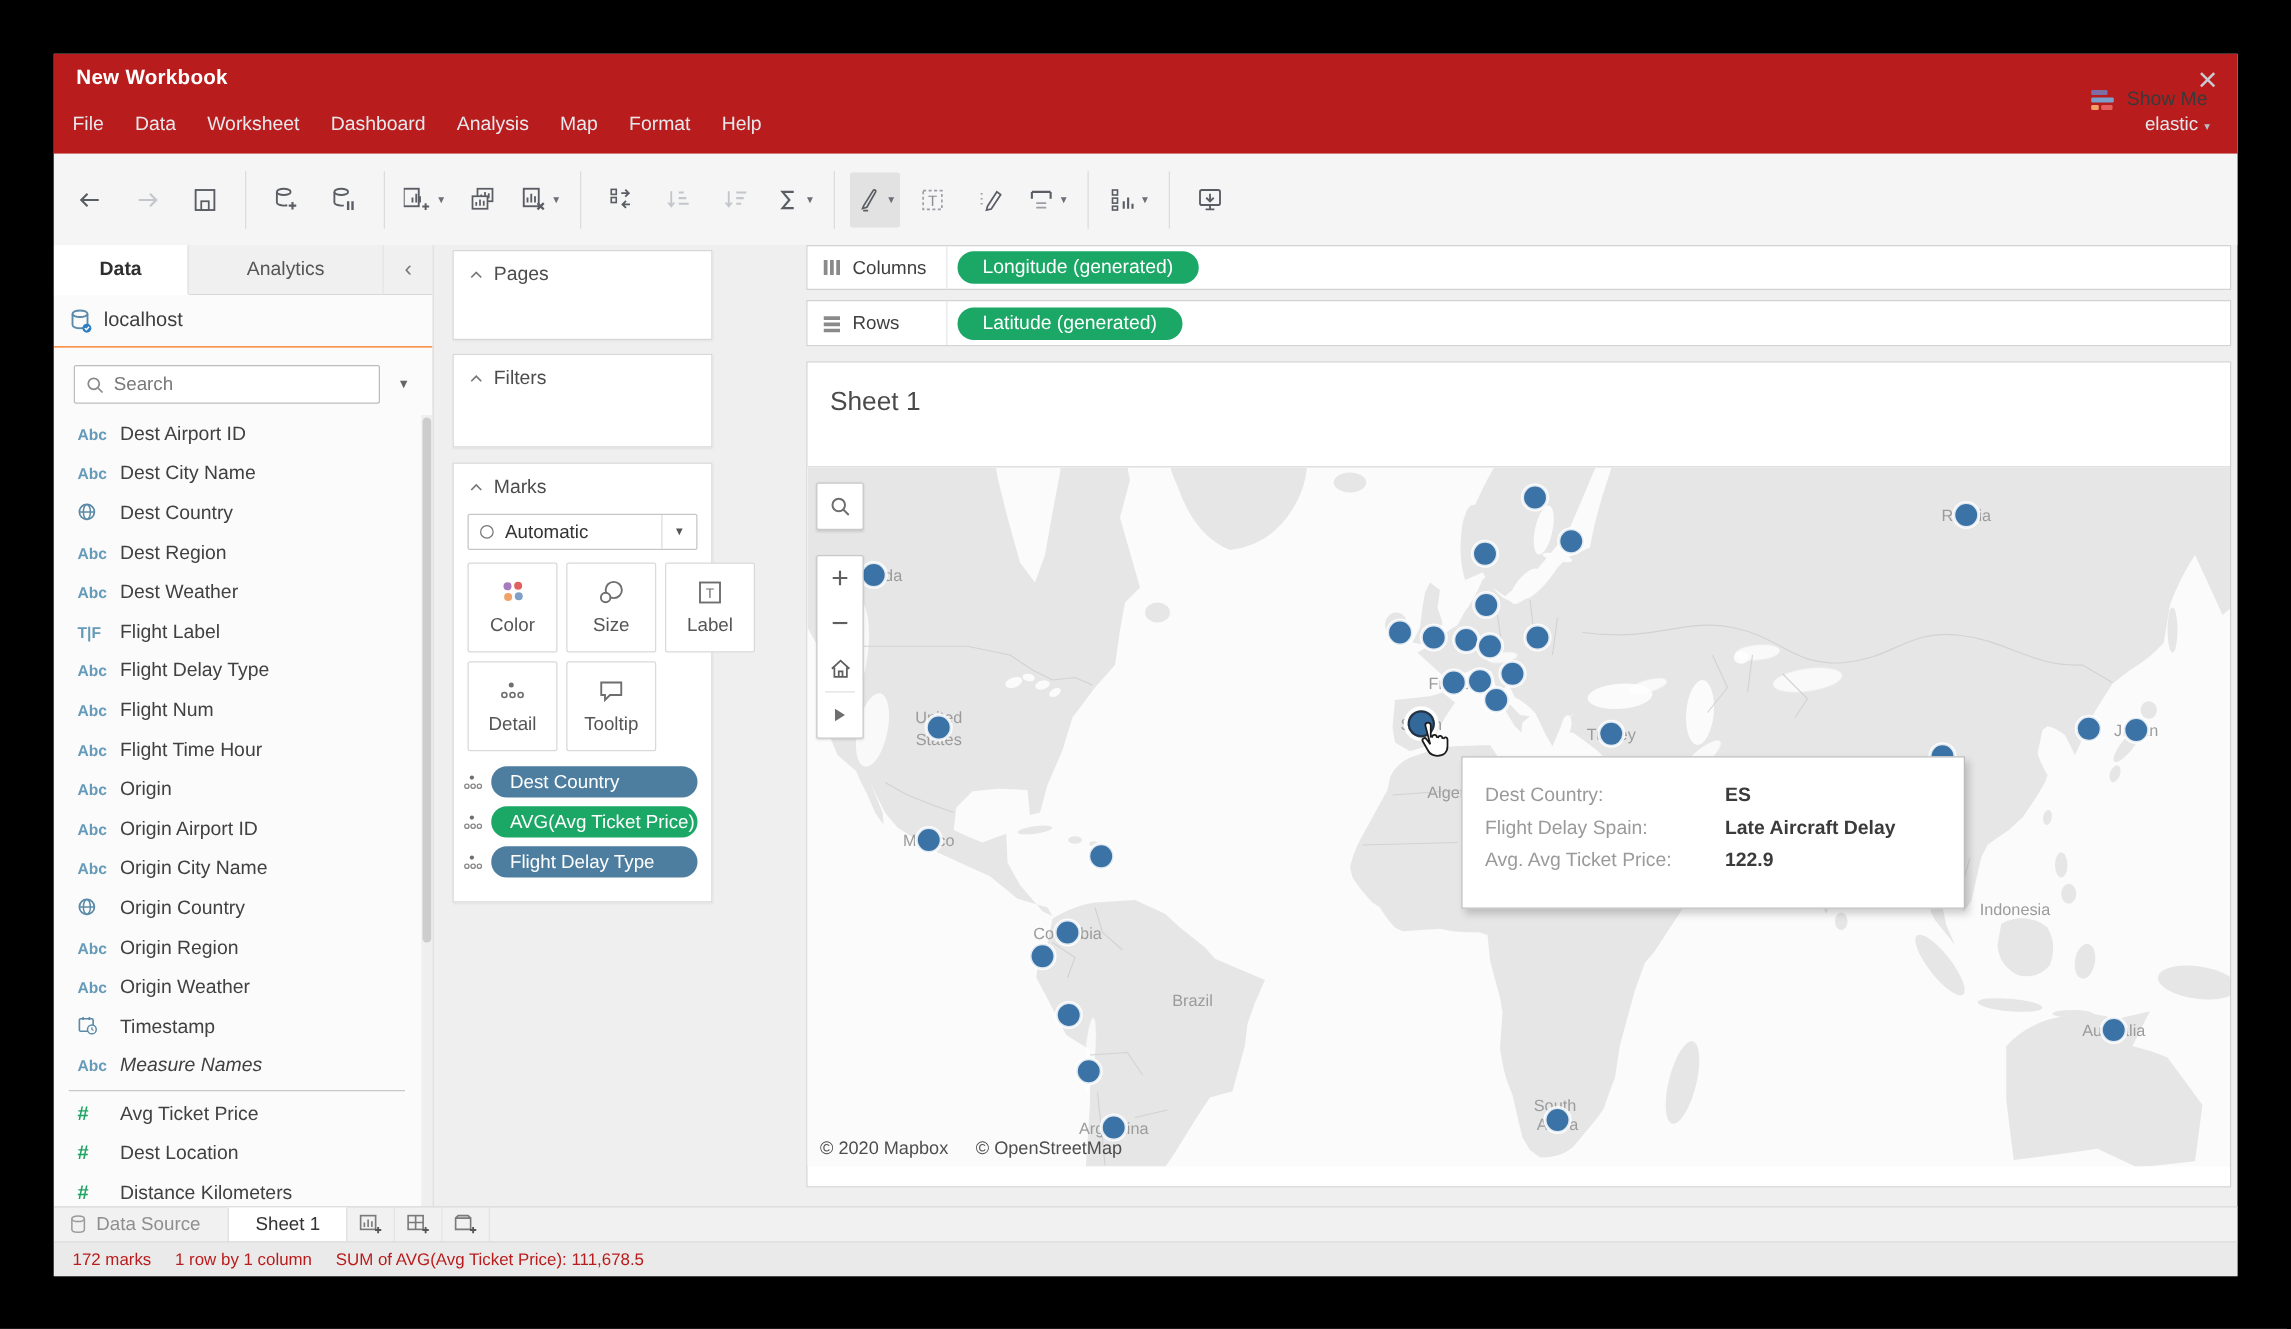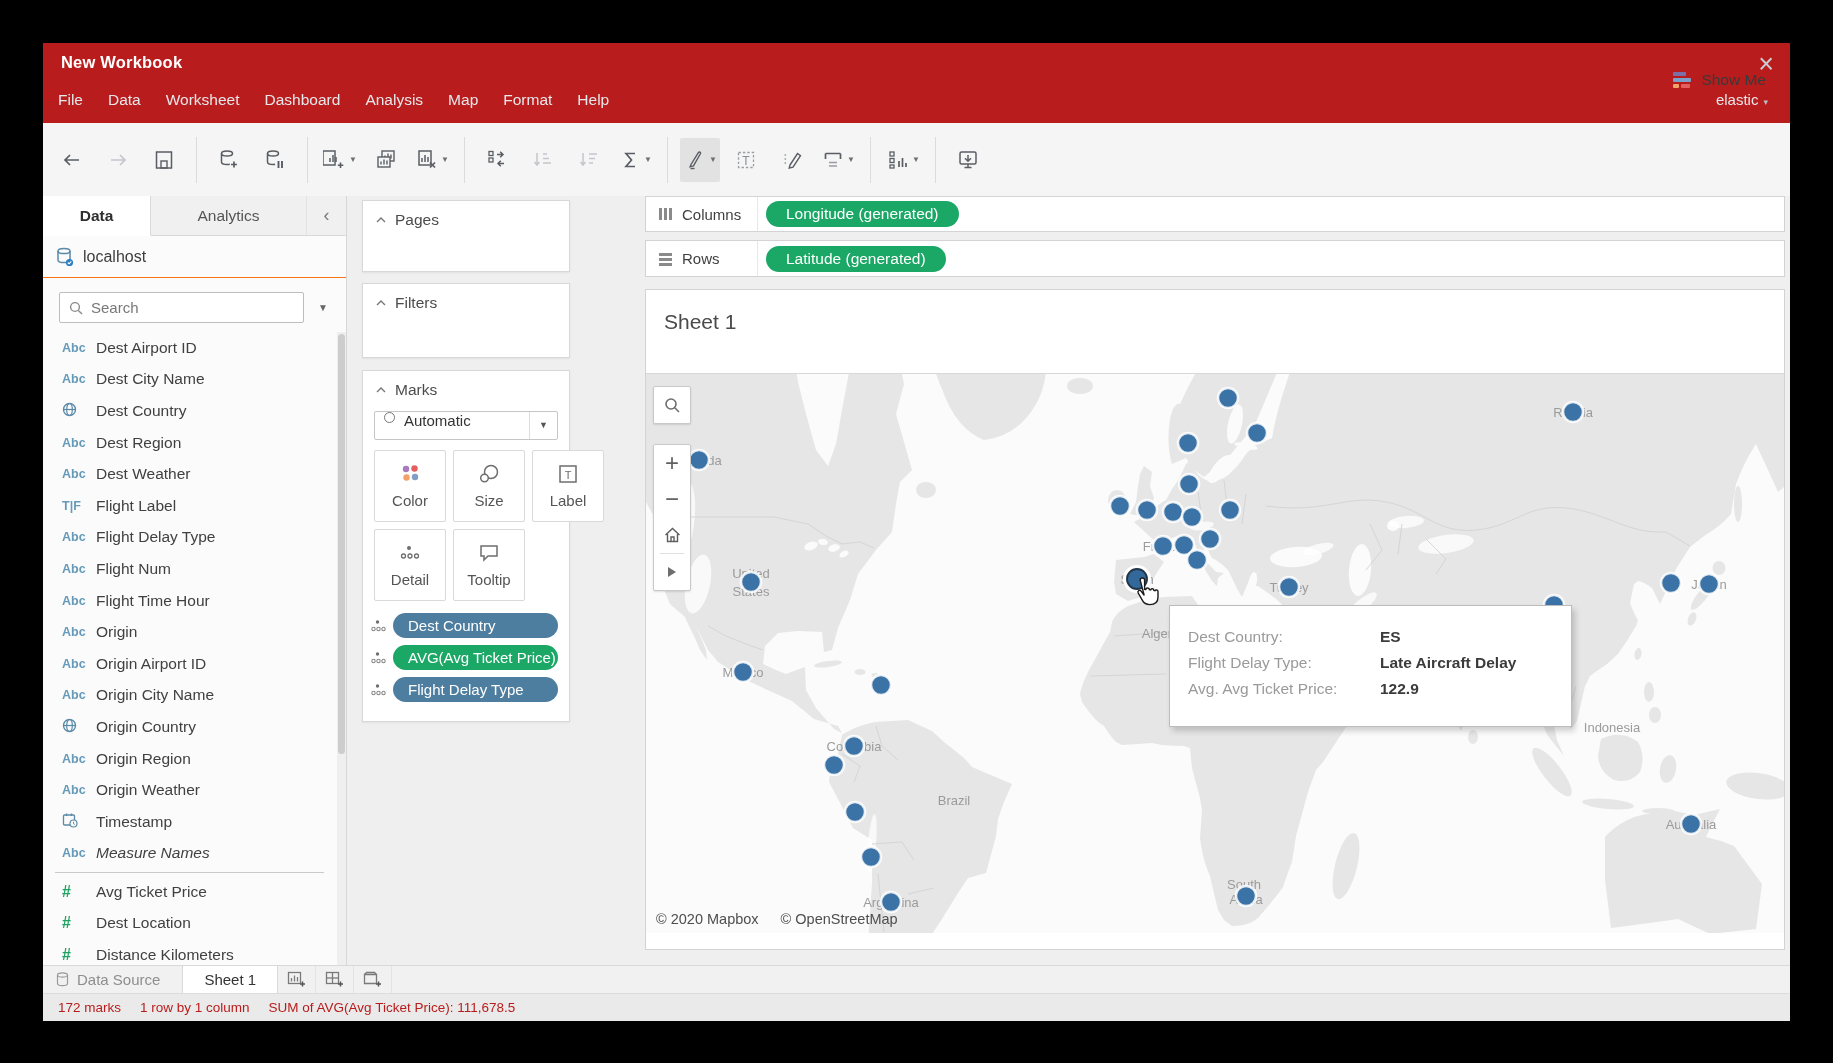--- a/index.html
+++ b/index.html
@@ -53,21 +53,21 @@
   .dp-scroll { position:absolute; right:0; top:136px; width:9px; bottom:0; background:#efefef; }
   .dp-thumb { position:absolute; left:1px; right:1px; top:2px; height:420px; background:#cdcdcd; border-radius:4px; }
 
   
   .card { position:absolute; left:319px; width:208px; background:#fff; border:1px solid #d8d8d8; box-shadow:0 1px 2px rgba(0,0,0,0.06); }
   .card-head { display:flex; align-items:center; gap:9px; padding:10px 0 6px 13px; font-size:15.5px; color:#4c4c4c; }
   .chev { width:10px; height:6px; flex:none; }
   #card-pages { top:157px; height:72px; }
   #card-filters { top:240px; height:75px; }
   #card-marks { top:327px; height:352px; }
-  .marks-dd { margin:6px 11px 10px 11px; height:29px; border:1px solid #c6c6c6; border-radius:2px; display:flex; background:#fff; }
+  .marks-dd { margin:6px 11px 10px 11px; height:29px; border:1px solid #c6c6c6; border-radius:2px; display:flex; align-items:center; background:#fff; }
   .marks-dd .circle { width:11px; height:11px; border:1.6px solid #777; border-radius:50%; margin:0 9px 0 9px; }
   .marks-dd .dd-label { flex:1; font-size:15px; color:#333; }
   .marks-dd .dd-caret { width:28px; border-left:1px solid #ddd; text-align:center; font-size:9px; color:#555; line-height:27px; }
   .marks-grid { display:grid; grid-template-columns:72px 72px 72px; gap:7px; padding:0 11px; }
   .mark-btn { height:72px; border:1px solid #d9d9d9; border-radius:2px; background:#fff; display:flex; flex-direction:column; align-items:center; justify-content:center; gap:7px; }
   .mark-btn-label { font-size:15px; color:#555; }
   .marks-pills { padding:12px 11px 0 8px; }
   .pill-row { display:flex; align-items:center; gap:7px; margin-bottom:7px; }
   .pill { flex:1; height:25px; border-radius:13px; color:#fff; font-size:15px; display:flex; align-items:center; padding-left:15px; white-space:nowrap; }
 
@@ -702,21 +702,21 @@
             </svg>
           </div>
         </div>
 
         <div class="tooltip" id="map-tooltip">
             <div class="tt-row">
               <span class="tt-label">Dest Country:</span>
               <span class="tt-value">ES</span>
             </div>
             <div class="tt-row">
-              <span class="tt-label">Flight Delay Type:</span>
+              <span class="tt-label">Flight Delay Spain:</span>
               <span class="tt-value">Late Aircraft Delay</span>
             </div>
             <div class="tt-row">
               <span class="tt-label">Avg. Avg Ticket Price:</span>
               <span class="tt-value">122.9</span>
             </div>
           </div>
 
         <div class="attribution">
           <span>© 2020 Mapbox</span>

